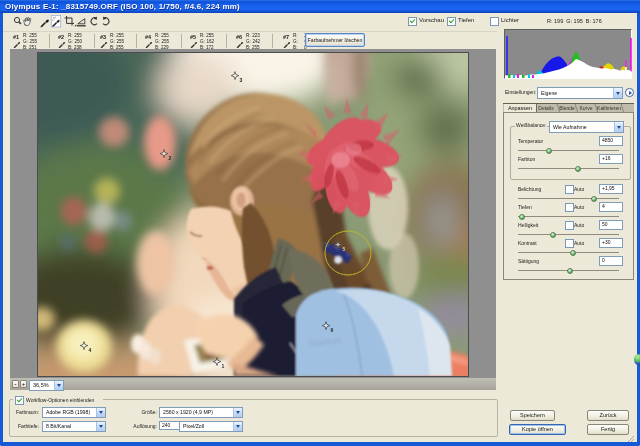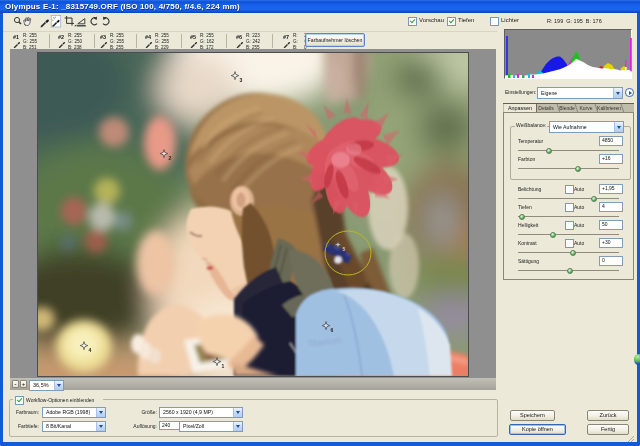--- a/index.html
+++ b/index.html
@@ -20,21 +20,21 @@
 .slider{position:absolute;height:1px;background:#8f8c7e;}
 .thumb{position:absolute;width:4px;height:4px;border-radius:50%;margin-left:-2px;top:-1.7px;
   background:radial-gradient(circle at 35% 28%,#f4fff4,#8fd08f 40%,#3f9a3f 80%,#2a6a2a);border:0.4px solid #567f56;}
 </style></head>
 <body>
 <div id="win">
 
   <div class="abs" style="left:0;top:0;width:640px;height:446px;border:3px solid #1659d5;border-top:none;border-bottom-width:4px;box-sizing:border-box;z-index:50;pointer-events:none;border-radius:0 0 2px 2px;"></div>
 
   <div class="abs" style="left:0;top:0;width:640px;height:13px;background:linear-gradient(#2a72e8 0%,#0f51d8 14%,#1a63ee 45%,#1a63ee 75%,#0c41b8 100%);z-index:51;">
-    <div class="abs" style="left:5px;top:2px;font-size:8px;font-weight:bold;color:#fff;letter-spacing:0.18px;text-shadow:0.5px 0.5px 0 #0a2a88;">Olympus E-1: _8315749.ORF  (ISO 100, 4/750, f/4.6, 224 mm)</div>
+    <div class="abs" style="left:5px;top:2px;font-size:8px;font-weight:bold;color:#fff;letter-spacing:0.18px;text-shadow:0.5px 0.5px 0 #0a2a88;">Olympus E-1: _8315749.ORF  (ISO 100, 1/750, f/4.6, 224 mm)</div>
   </div>
 
   <div id="toolbar" class="abs" style="left:3px;top:13px;width:634px;height:18px;">
     <svg class="abs" style="left:7px;top:2px;" width="105" height="14" viewBox="0 0 105 14">
 
       <g stroke="#3a3a3a" fill="none" stroke-width="1">
         <circle cx="7" cy="5" r="2.6"></circle>
           <line x1="8.9" y1="6.9" x2="11" y2="9" stroke-width="1.6"></line>
       </g>
 

